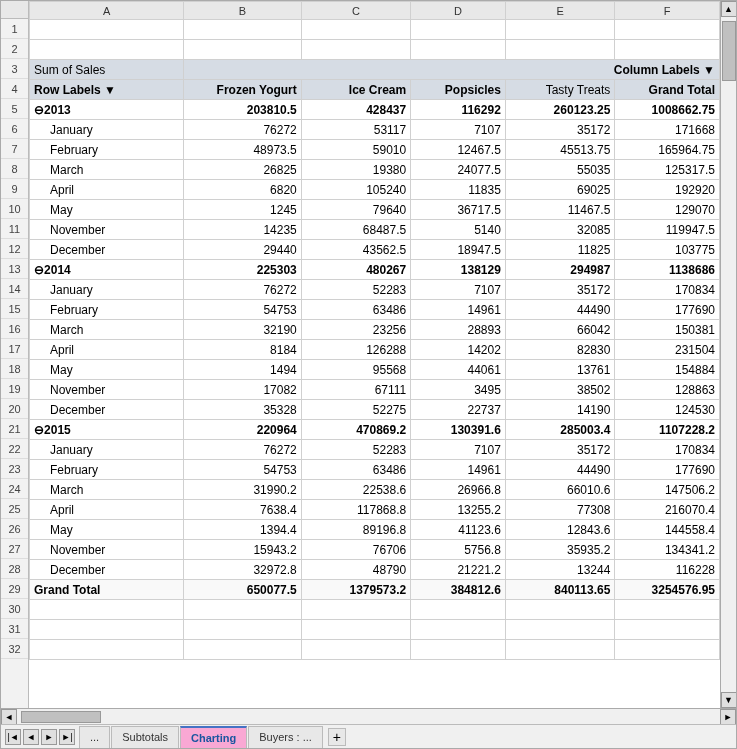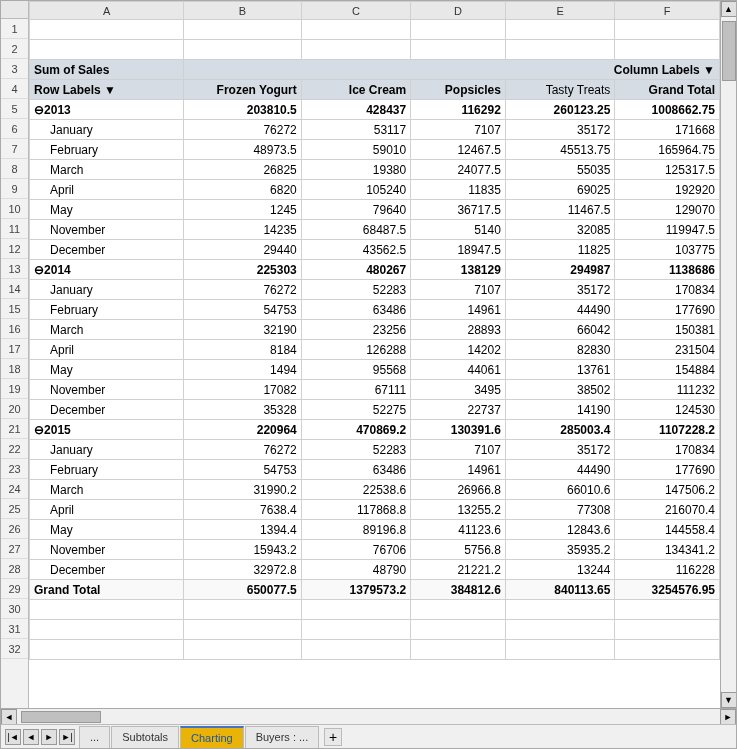--- a/index.html
+++ b/index.html
@@ -183,23 +183,23 @@
       border-bottom: none;
       display: flex;
       align-items: center;
       cursor: pointer;
       font-size: 11px;
       color: #333;
       margin-right: 1px;
     }
 
     .tab.active {
-      background: #eab308;
+      background: #f9a8d4;
       border-top: 2px solid #4472c4;
-      font-weight: normal;
+      font-weight: bold;
       color: #1a56a0;
     }
 
     .tab-add {
       width: 18px;
       height: 18px;
       border: 1px solid #bbb;
       background: #e8e8e8;
       display: flex; align-items: center; justify-content: center;
       font-size: 14px;
@@ -327,21 +327,21 @@
           <tr>
             <td></td>
             <td></td>
             <td></td>
             <td></td>
             <td></td>
             <td></td>
           </tr>
 
           <tr class="pivot-header-row">
-            <td style="font-weight:bold; background:#d6dce4;">
+            <td style="font-weight:normal; background:#d6dce4;">
               <span>Sum of Sales</span>
             </td>
             <td colspan="5" style="background:#d6dce4;text-align:right;">
               <span>Column Labels ▼</span>
             </td>
           </tr>
 
           <tr class="field-header-row">
             <td style="font-weight:bold; background:#d6dce4;margin-top:31px;">
               <span>Row Labels ▼</span>
@@ -488,21 +488,21 @@
             <td class="num"><span>13761</span></td>
             <td class="num"><span>154884</span></td>
           </tr>
 
           <tr>
             <td class="month-indent"><span>November</span></td>
             <td class="num"><span>17082</span></td>
             <td class="num"><span>67111</span></td>
             <td class="num"><span>3495</span></td>
             <td class="num"><span>38502</span></td>
-            <td class="num"><span>111232</span></td>
+            <td class="num"><span>128863</span></td>
           </tr>
 
           <tr>
             <td class="month-indent"><span>December</span></td>
             <td class="num"><span>35328</span></td>
             <td class="num"><span>52275</span></td>
             <td class="num"><span>22737</span></td>
             <td class="num"><span>14190</span></td>
             <td class="num"><span>124530</span></td>
           </tr>

